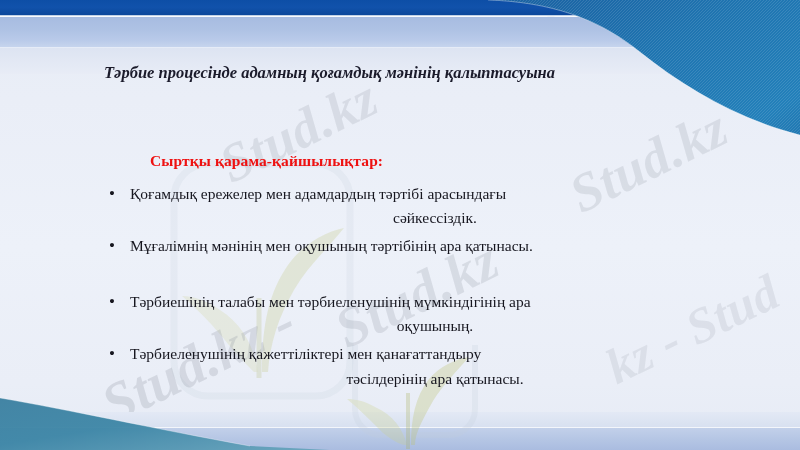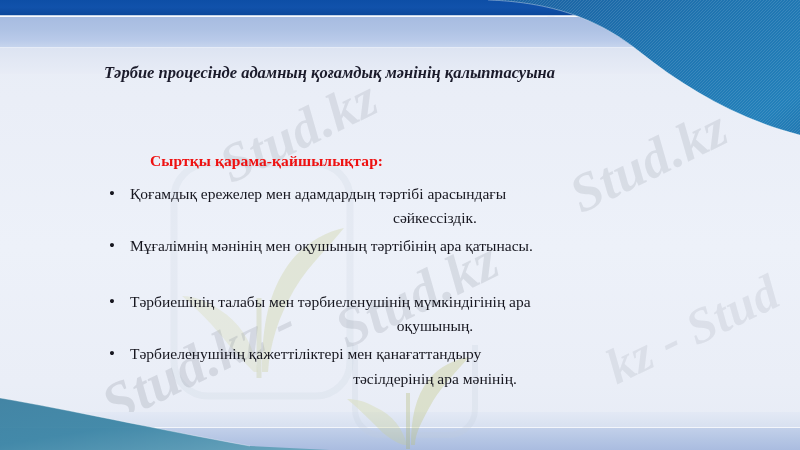--- a/index.html
+++ b/index.html
@@ -234,18 +234,18 @@
     </div>
 
 
     <div class="bullets b2">
       <div class="bullet">
         <span>Тәрбиешінің талабы мен тәрбиеленушінің мүмкіндігінің ара</span>
         <span class="last-line">оқушының.</span>
       </div>
       <div class="bullet">
         <span>Тәрбиеленушінің  қажеттіліктері  мен  қанағаттандыру</span>
-        <span class="last-line">тәсілдерінің ара мәнінің.</span>
+        <span class="last-line">тәсілдерінің ара қатынасы.</span>
       </div>
     </div>
 
   </div>
 </div>
 
 </body></html>

